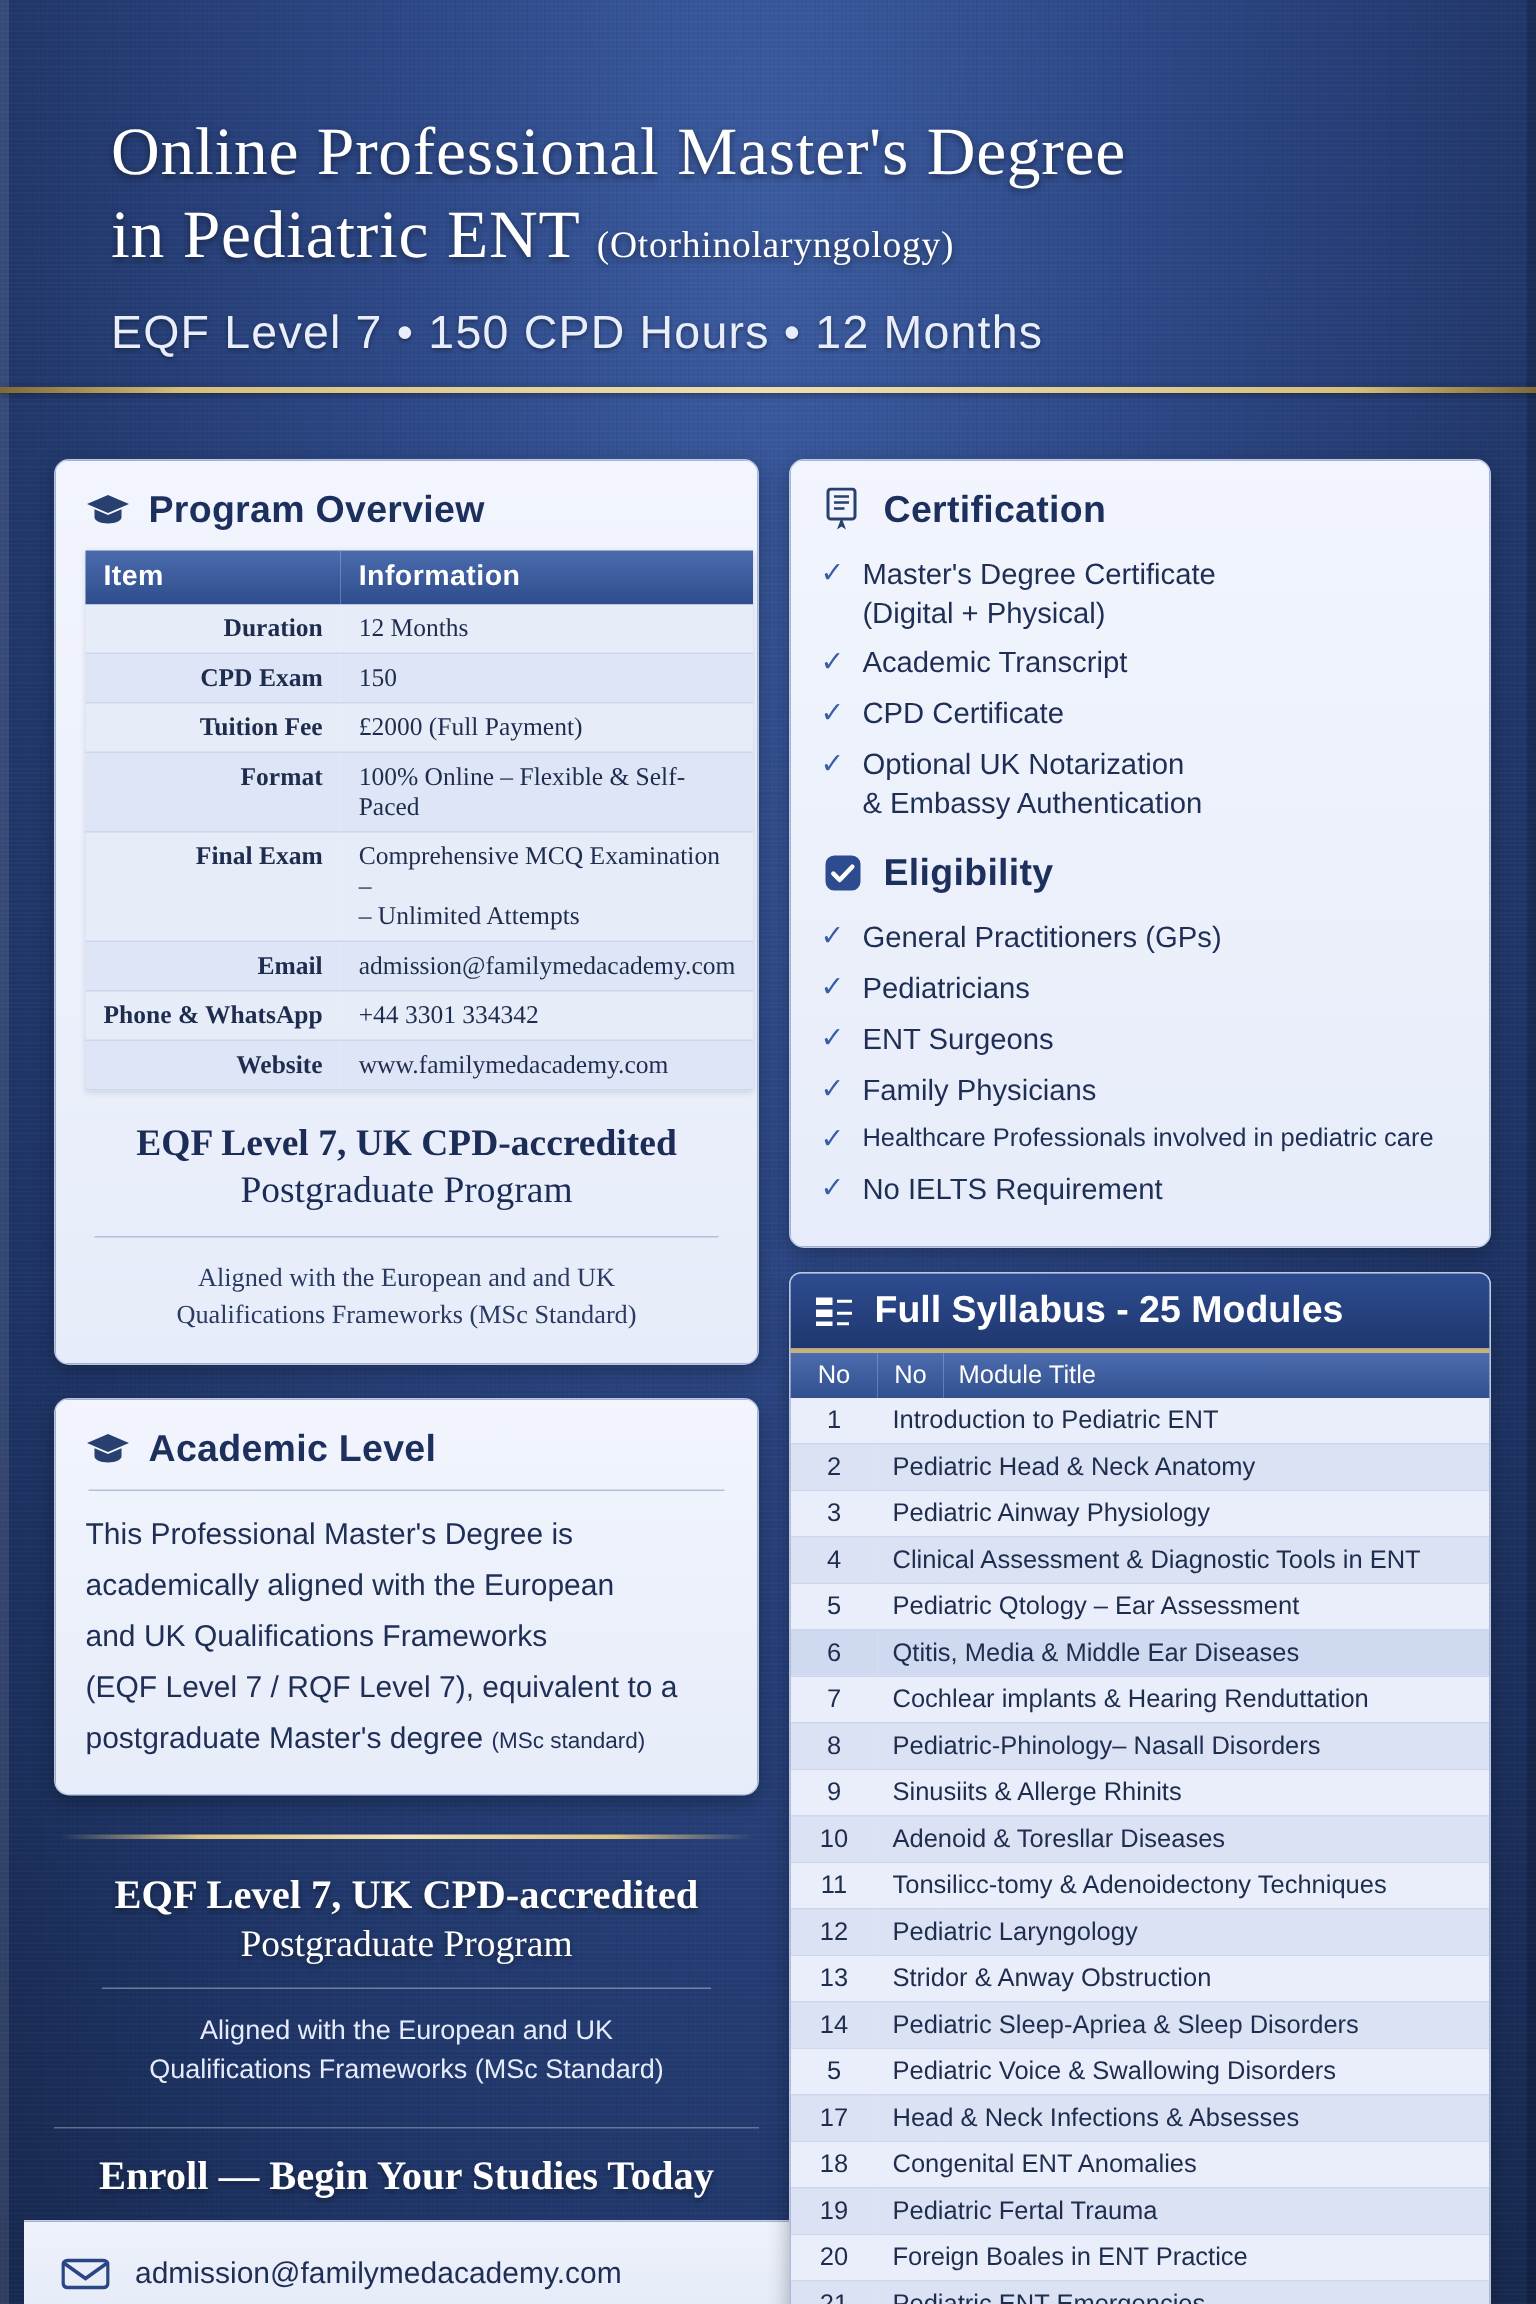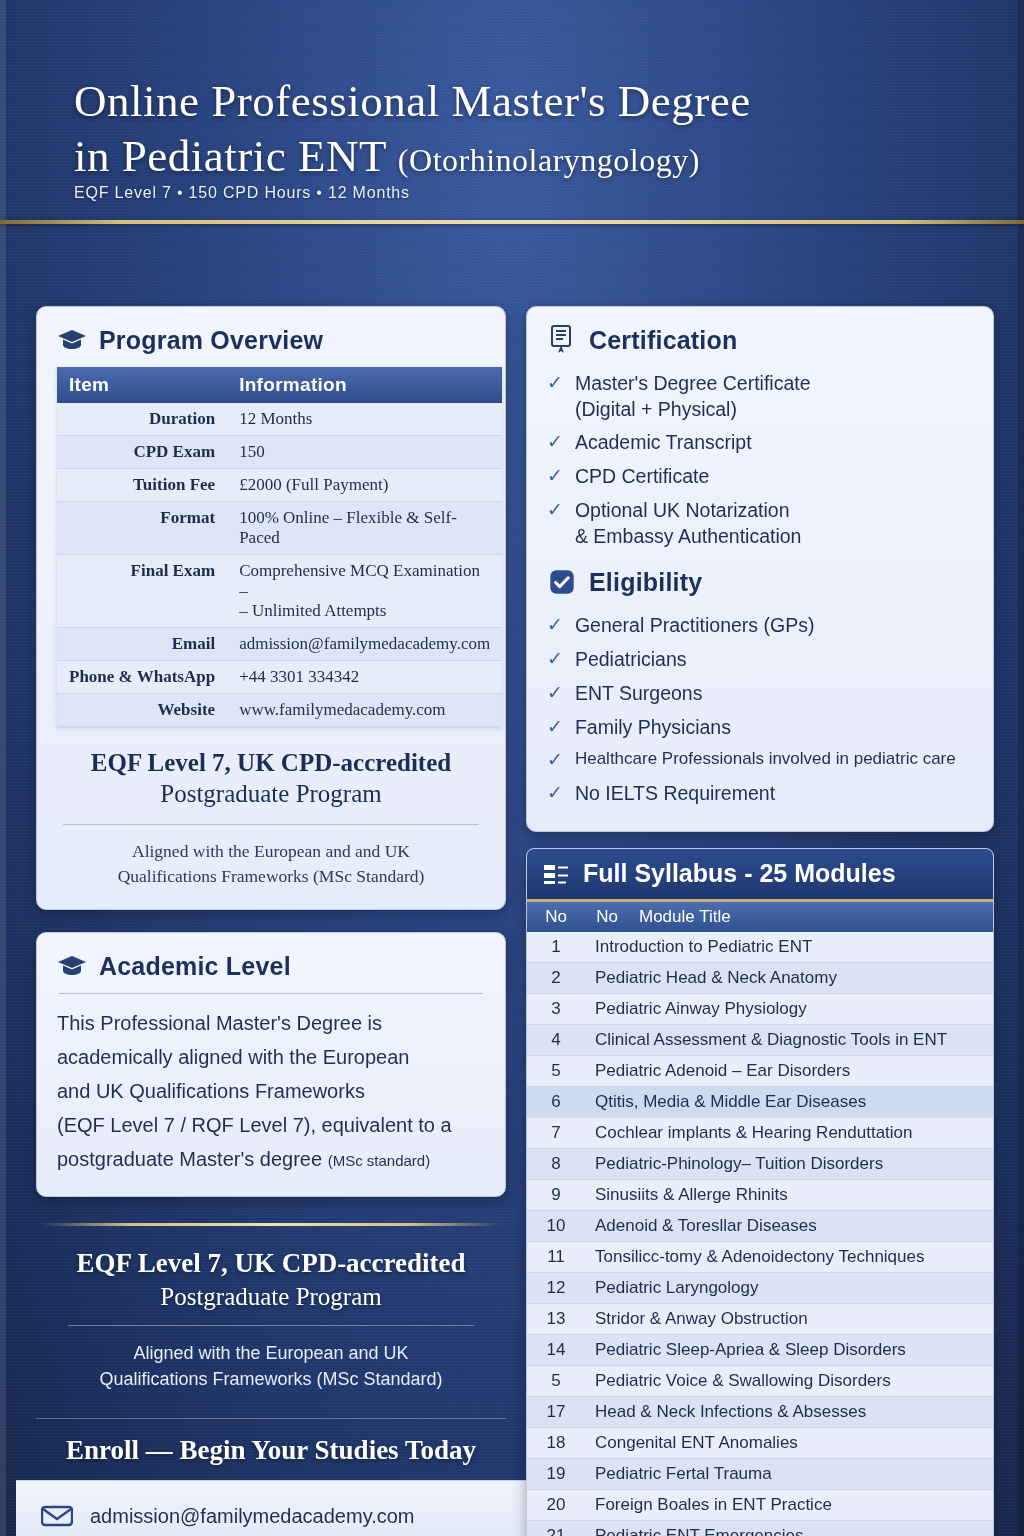--- a/index.html
+++ b/index.html
@@ -37,26 +37,27 @@
   }
   .h-title {
     font-family: "Liberation Serif", serif;
     color: #ffffff;
     font-size: 45px;
     line-height: 1.22;
     letter-spacing: 0.5px;
     text-shadow: 0 2px 5px rgba(0,0,0,0.45);
   }
   .h-title .small {
-    font-size: 32px;
+    font-size: 25px;
     margin-top: 15px;
   }
   .h-sub {
+    margin-top: 20px;
     color: #e8eefc;
-    font-size: 16px;
+    font-size: 31px;
     letter-spacing: 0.8px;
     text-shadow: 0 1px 3px rgba(0,0,0,0.4);
   }
   .gold-rule {
     position: absolute;
     left: 0; right: 0; height: 4px;
     background: linear-gradient(90deg, #7d6a36, #d8c07a 12%, #efe0b0 50%, #d8c07a 88%, #7d6a36);
     box-shadow: 0 1px 4px rgba(0,0,0,0.4);
   }
 
@@ -503,33 +504,33 @@
             <tr>
                 <td class="n">3</td>
                 <td colspan="2">Pediatric Ainway Physiology</td>
               </tr>
             <tr>
                 <td class="n">4</td>
                 <td colspan="2">Clinical Assessment &amp; Diagnostic Tools in ENT</td>
               </tr>
             <tr>
                 <td class="n">5</td>
-                <td colspan="2">Pediatric Adenoid – Ear Disorders</td>
+                <td colspan="2">Pediatric Qtology – Ear Assessment</td>
               </tr>
             <tr>
                 <td class="n">6</td>
                 <td colspan="2">Qtitis, Media &amp; Middle Ear Diseases</td>
               </tr>
             <tr>
                 <td class="n">7</td>
                 <td colspan="2">Cochlear implants &amp; Hearing Renduttation</td>
               </tr>
             <tr>
                 <td class="n">8</td>
-                <td colspan="2">Pediatric-Phinology– Tuition Disorders</td>
+                <td colspan="2">Pediatric-Phinology– Nasall Disorders</td>
               </tr>
             <tr>
                 <td class="n">9</td>
                 <td colspan="2">Sinusiits &amp; Allerge Rhinits</td>
               </tr>
             <tr>
                 <td class="n">10</td>
                 <td colspan="2">Adenoid &amp; Toresllar Diseases</td>
               </tr>
             <tr>

